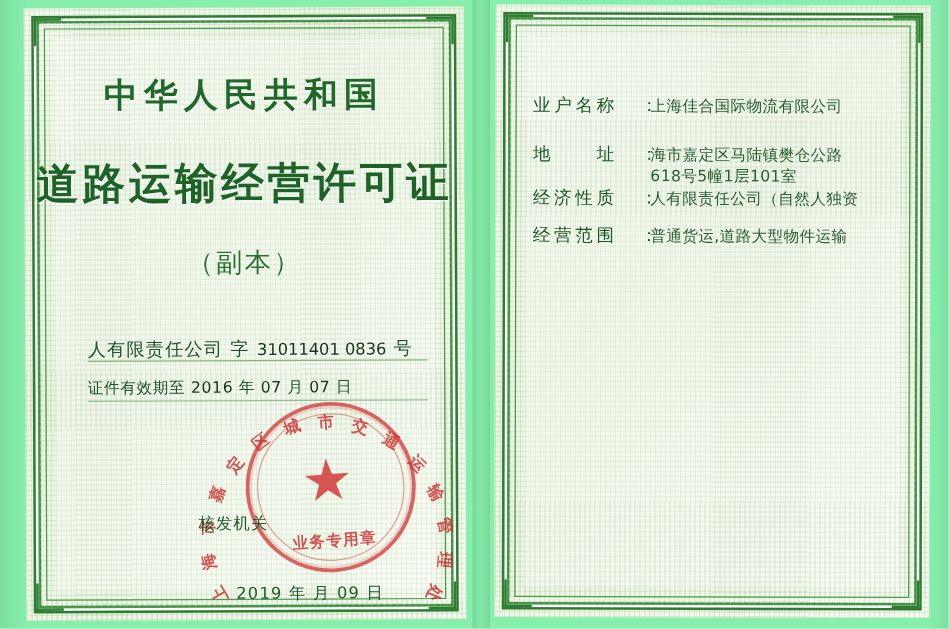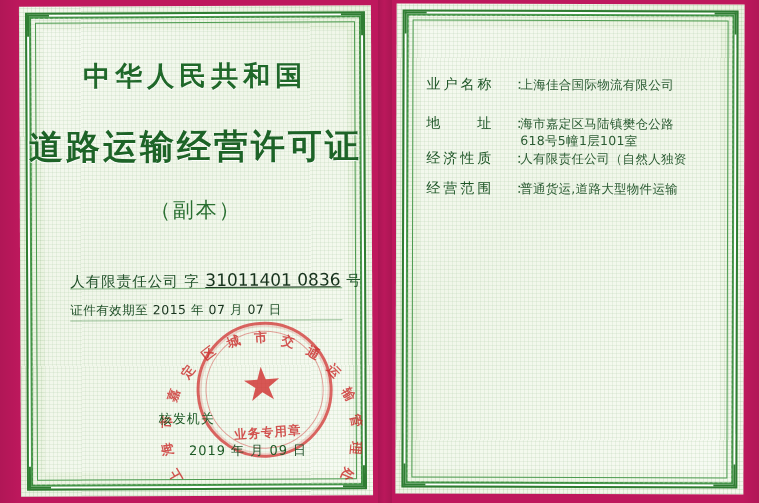--- a/index.html
+++ b/index.html
@@ -5,21 +5,21 @@
   html,body{margin:0;padding:0;}
   body{
     width:759px;height:503px;
     background:#ffffff;
     font-family:"DejaVu Sans","Liberation Sans",sans-serif;
     overflow:hidden;
     position:relative;
   }
   .doc{
     position:absolute;left:0;top:0;width:759px;height:503px;
-    background:#be185d;
+    background:#86efac;
   }
   
   .page{
     position:absolute;
     background:
       repeating-linear-gradient(0deg, rgba(120,170,110,.17) 0px, rgba(120,170,110,.17) 1px, rgba(255,255,255,0) 1px, rgba(255,255,255,0) 4px),
       repeating-linear-gradient(90deg, rgba(120,170,110,.17) 0px, rgba(120,170,110,.17) 1px, rgba(255,255,255,0) 1px, rgba(255,255,255,0) 4px),
       linear-gradient(135deg,#f2f7ec 0%,#eaf3e0 40%,#f4f9ee 100%);
   }
   .page-left{left:20px;top:6px;width:352px;height:490px;transform:rotate(-0.25deg);}
@@ -73,28 +73,27 @@
   }
 
   .lineitem{
     position:absolute;
     font-family:"DejaVu Sans","Liberation Sans",sans-serif;
     color:#21512a;white-space:nowrap;
   }
   .cert-no{left:50px;top:264px;font-size:14.5px;letter-spacing:1px;}
   .cert-no .num{
     display:inline-block;min-width:104px;text-align:center;
-    color:#16321c;font-size:17px;letter-spacing:0;
+    color:#16321c;font-size:13px;letter-spacing:0;
     border-bottom:1px solid rgba(33,81,42,.0);
-    text-decoration:underline;
   }
   .valid{left:50px;top:296px;font-size:12.5px;letter-spacing:.5px;}
   .valid .v{color:#16321c;}
   .issue-label{left:138px;top:404px;font-size:13px;letter-spacing:1px;color:#1d5a26;}
-  .date-row{left:168px;top:436px;font-size:13px;letter-spacing:1px;}
+  .date-row{left:168px;top:460px;font-size:13px;letter-spacing:1px;}
   .date-row .y{color:#1d5a26;}
   .underline-row{
     position:absolute;left:50px;top:282px;width:272px;height:1px;
     background:rgba(47,125,50,.55);
   }
   .underline-row2{
     position:absolute;left:50px;top:314px;width:272px;height:1px;
     background:rgba(47,125,50,.45);
   }
 
@@ -198,21 +197,21 @@
       <div class="lineitem cert-no">
         <span>人有限责任公司</span>
         <span>字</span>
         <span class="num">31011401 0836</span>
         <span>号</span>
       </div>
       <div class="underline-row"></div>
 
       <div class="lineitem valid">
         <span>证件有效期至</span>
-        <span class="v">2015</span>
+        <span class="v">2016</span>
         <span>年</span>
         <span class="v">07</span>
         <span>月</span>
         <span class="v">07</span>
         <span>日</span>
       </div>
       <div class="underline-row2"></div>
 
       <div class="seal">
         <div class="ring2"></div>

